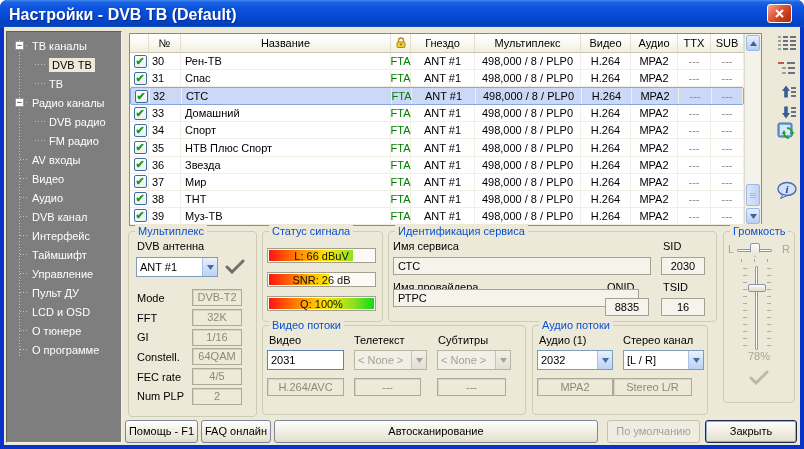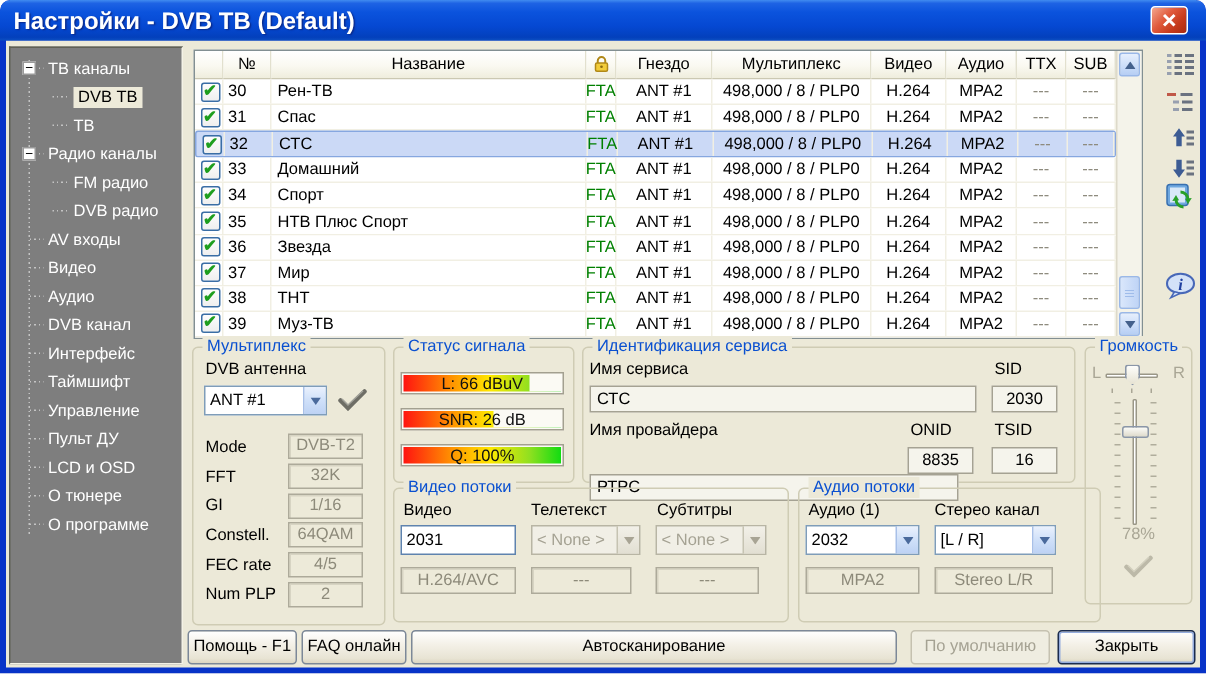--- a/index.html
+++ b/index.html
@@ -158,24 +158,24 @@
         <span class="tlab">DVB ТВ</span>
       </div>
       <div class="titem lvl1">
         <span class="tlab">ТВ</span>
       </div>
       <div class="titem lvl0">
         <span class="ebox">−</span>
         <span class="tlab">Радио каналы</span>
       </div>
       <div class="titem lvl1">
+        <span class="tlab">DVB радио</span>
+      </div>
+      <div class="titem lvl1">
         <span class="tlab">FM радио</span>
-      </div>
-      <div class="titem lvl1">
-        <span class="tlab">DVB радио</span>
       </div>
       <div class="titem lvl0">
         <span class="tlab">AV входы</span>
       </div>
       <div class="titem lvl0">
         <span class="tlab">Видео</span>
       </div>
       <div class="titem lvl0">
         <span class="tlab">Аудио</span>
       </div>
@@ -511,21 +511,21 @@
 
   <div class="gbox" style="left:388px;top:231px;width:329px;height:91px">
     <span class="gcap">Идентификация сервиса</span>
     <div class="lab" style="left:4px;top:8px">Имя сервиса</div>
     <div class="lab" style="left:274px;top:8px">SID</div>
     <div class="rfield left" style="left:4px;top:25px;width:258px">СТС</div>
     <div class="rfield ctr" style="left:272px;top:25px;width:44px">2030</div>
     <div class="lab" style="left:4px;top:49px">Имя провайдера</div>
     <div class="lab" style="left:218px;top:49px">ONID</div>
     <div class="lab" style="left:274px;top:49px">TSID</div>
-    <div class="rfield left" style="left:4px;top:84px;width:246px">РТРС</div>
+    <div class="rfield left" style="left:4px;top:57px;width:246px">РТРС</div>
     <div class="rfield ctr" style="left:216px;top:66px;width:44px">8835</div>
     <div class="rfield ctr" style="left:272px;top:66px;width:44px">16</div>
   </div>
 
   <div class="gbox" style="left:262px;top:325px;width:264px;height:90px">
     <span class="gcap">Видео потоки</span>
     <div class="lab" style="left:6px;top:8px">Видео</div>
     <div class="lab" style="left:91px;top:8px">Телетекст</div>
     <div class="lab" style="left:175px;top:8px">Субтитры</div>
     <input class="tin" style="left: 4px; top: 24px; width: 77px; height: 20px;" value="2031">
@@ -543,42 +543,42 @@
           <svg width="7" height="5" viewBox="0 0 7 5">
             <path d="M0 0 H7 L3.5 5 Z" fill="#A8A494"></path>
           </svg>
         </span>
     </div>
     <div class="dfield" style="left:4px;top:52px;width:77px">H.264/AVC</div>
     <div class="dfield" style="left:91px;top:52px;width:67px">---</div>
     <div class="dfield" style="left:174px;top:52px;width:69px">---</div>
   </div>
 
-  <div class="gbox" style="left:532px;top:325px;width:202px;height:90px">
+  <div class="gbox" style="left:532px;top:325px;width:176px;height:90px">
     <span class="gcap">Аудио потоки</span>
     <div class="lab" style="left:6px;top:8px">Аудио (1)</div>
     <div class="lab" style="left:90px;top:8px">Стерео канал</div>
     <div class="combo" style="left:4px;top:24px;width:76px;height:20px">
       <span class="cval">2032</span>
       <span class="cbtn">
           <svg width="7" height="5" viewBox="0 0 7 5">
             <path d="M0 0 H7 L3.5 5 Z" fill="#4A6A9C"></path>
           </svg>
         </span>
     </div>
     <div class="combo" style="left:90px;top:24px;width:81px;height:20px">
       <span class="cval">[L / R]</span>
       <span class="cbtn">
           <svg width="7" height="5" viewBox="0 0 7 5">
             <path d="M0 0 H7 L3.5 5 Z" fill="#4A6A9C"></path>
           </svg>
         </span>
     </div>
     <div class="dfield" style="left:4px;top:52px;width:76px">MPA2</div>
-    <div class="dfield" style="left:90px;top:52px;width:79px">Stereo L/R</div>
+    <div class="dfield" style="left:80px;top:52px;width:79px">Stereo L/R</div>
   </div>
 
   <div class="gbox" style="left:723px;top:231px;width:72px;height:172px">
     <span class="gcap">Громкость</span>
     <div class="lab" style="left:4px;top:11px;color:#A9A695">L</div>
     <div class="lab" style="left:58px;top:11px;color:#A9A695">R</div>
     <div class="groove-h"></div>
     <div class="bthumb"></div>
     <div class="a" style="left:17px;top:27px;width:28px;height:3px">
         <div class="btick" style="left: 0px;"></div>

